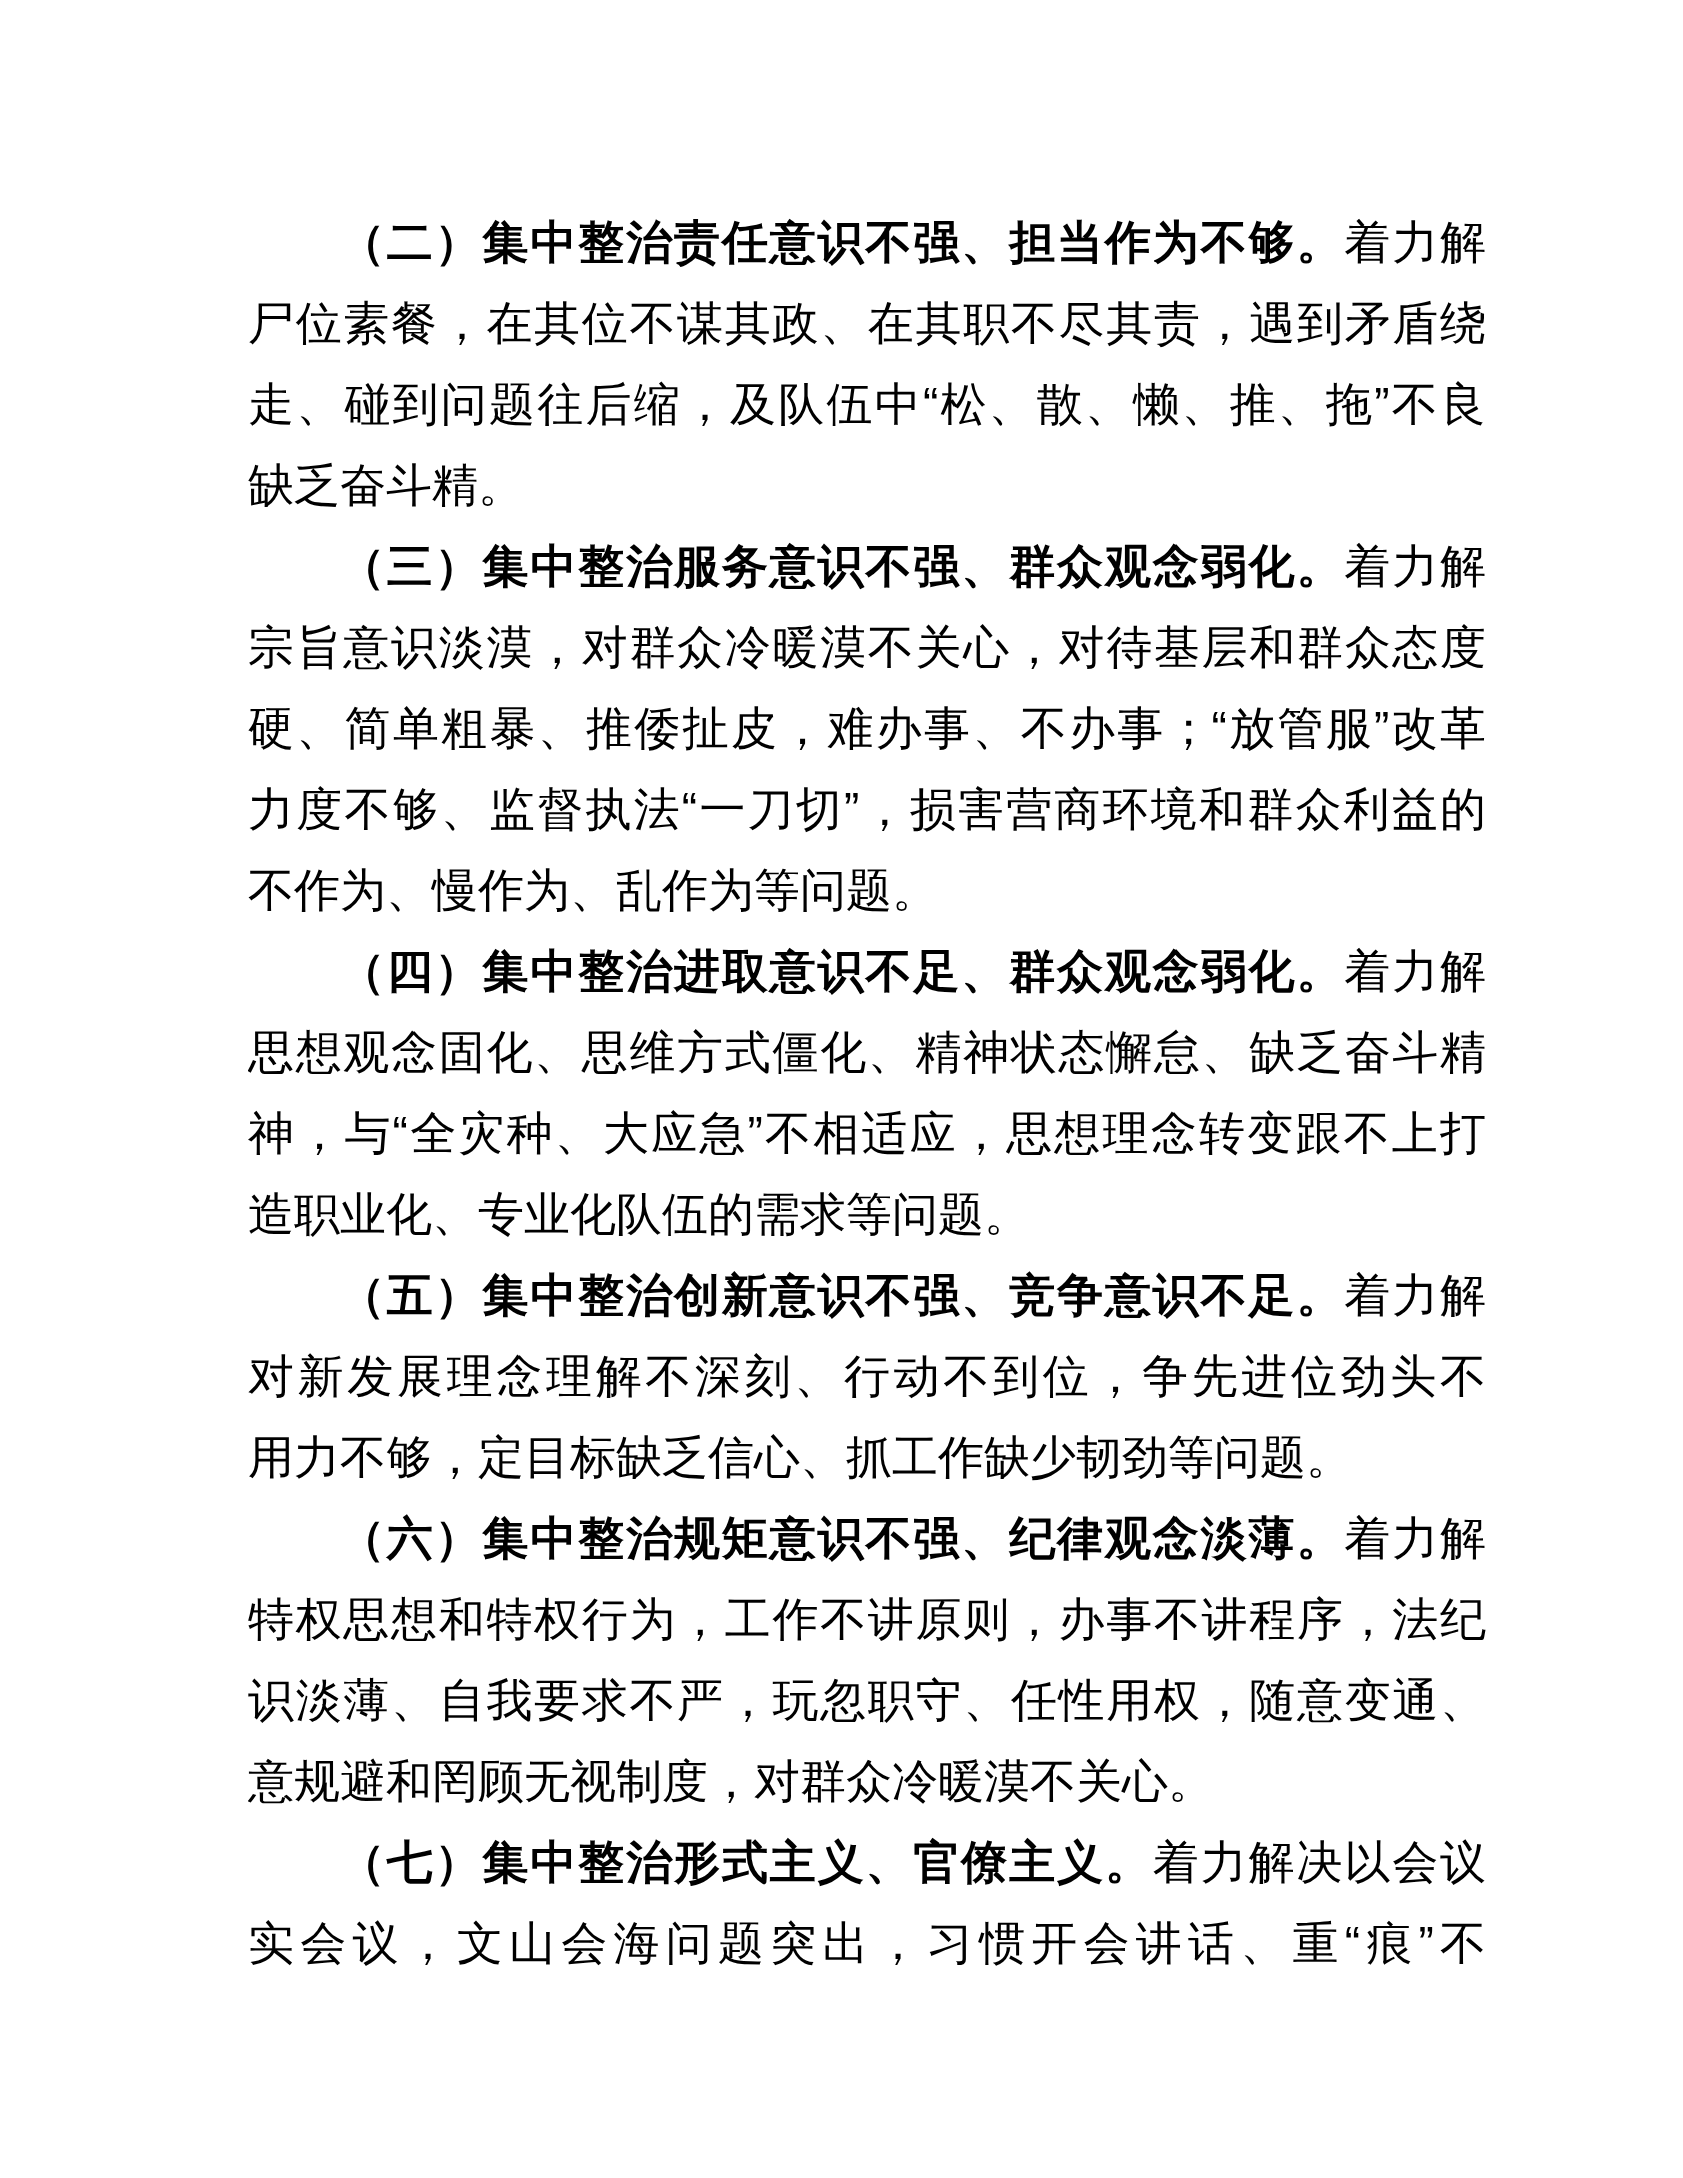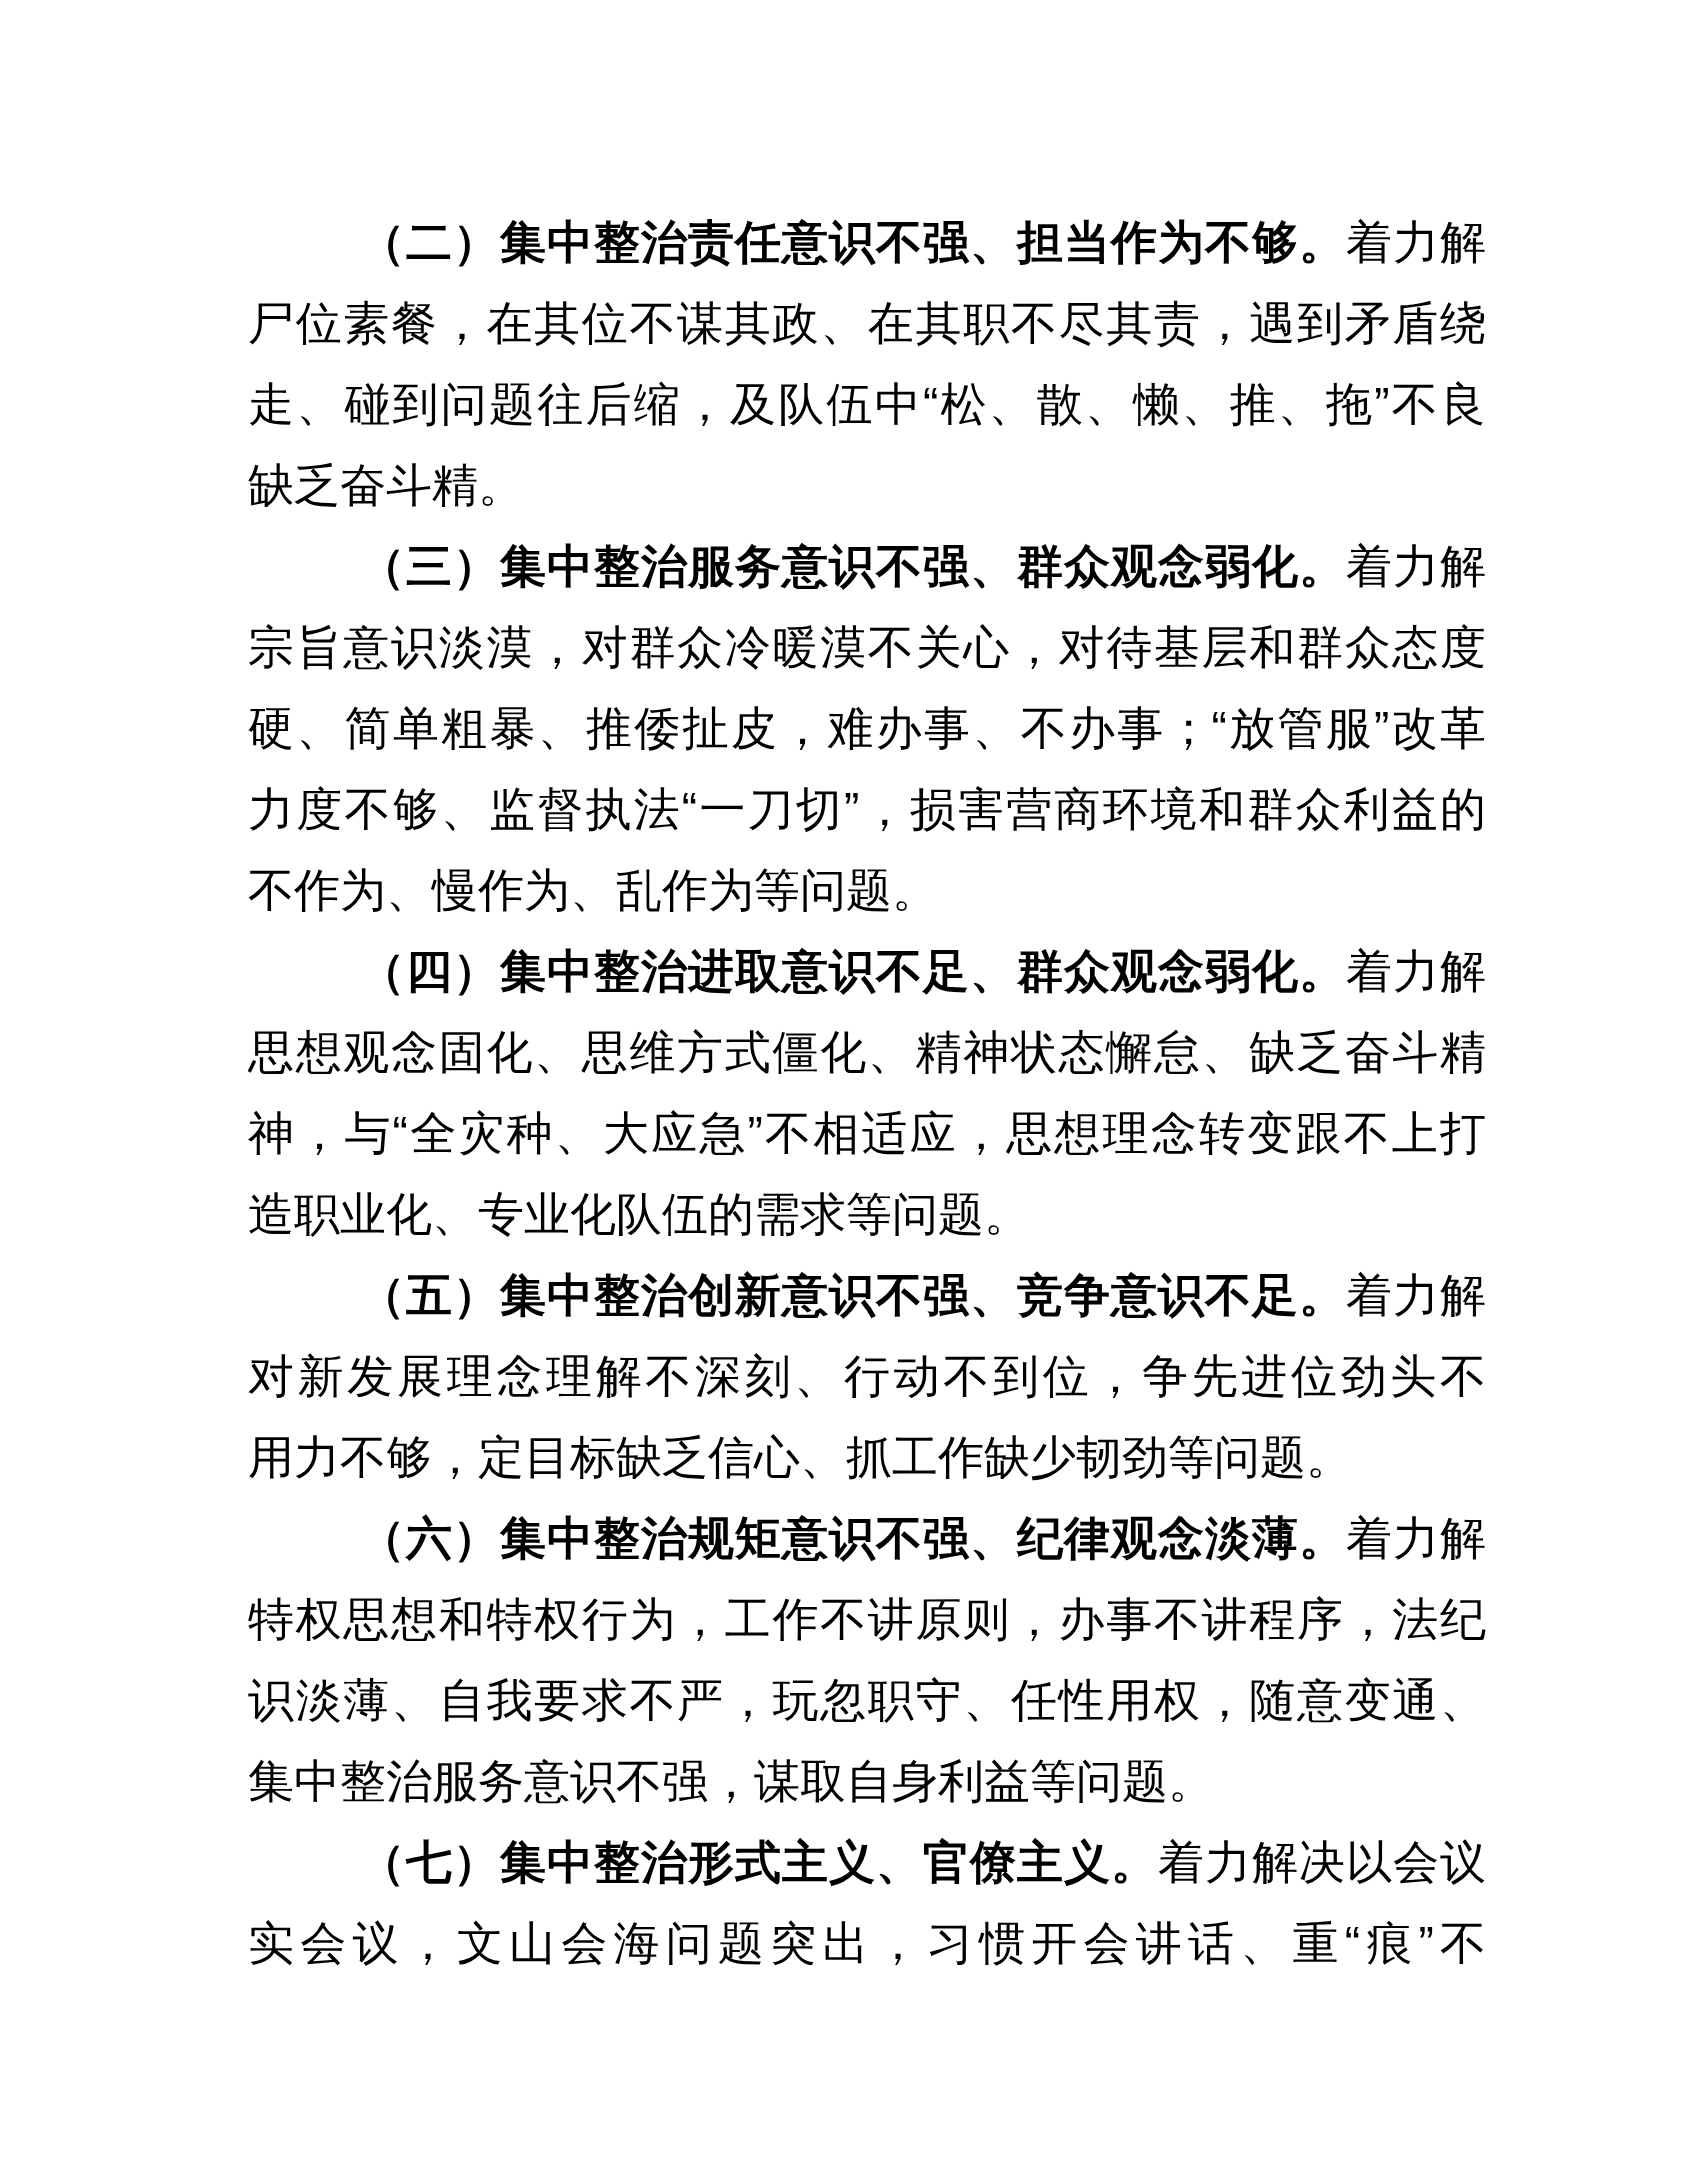--- a/index.html
+++ b/index.html
@@ -42,21 +42,20 @@
     overflow: hidden;
   }
   .line.first {
     text-indent: 91px;
   }
   .line.last {
     text-align-last: left;
   }
   .line b {
     font-weight: 700;
-    margin-left: 20px;
   }
 </style>
 </head>
 <body>
 
 <div class="page">
   <div class="text-block" id="text-block">
       <div class="para">
         <div class="line first"><b>（二）集中整治责任意识不强、担当作为不够。</b><span>着力解决</span></div>
         <div class="line"><span>尸位素餐，在其位不谋其政、在其职不尽其责，遇到矛盾绕着</span></div>
@@ -78,21 +77,21 @@
       </div>
       <div class="para">
         <div class="line first"><b>（五）集中整治创新意识不强、竞争意识不足。</b><span>着力解决</span></div>
         <div class="line"><span>对新发展理念理解不深刻、行动不到位，争先进位劲头不足、</span></div>
         <div class="line last"><span>用力不够，定目标缺乏信心、抓工作缺少韧劲等问题。</span></div>
       </div>
       <div class="para">
         <div class="line first"><b>（六）集中整治规矩意识不强、纪律观念淡薄。</b><span>着力解决</span></div>
         <div class="line"><span>特权思想和特权行为，工作不讲原则，办事不讲程序，法纪意</span></div>
         <div class="line"><span>识淡薄、自我要求不严，玩忽职守、任性用权，随意变通、恶</span></div>
-        <div class="line last"><span>集中整治服务意识不强，谋取自身利益等问题。</span></div>
+        <div class="line last"><span>意规避和罔顾无视制度，对群众冷暖漠不关心。</span></div>
       </div>
       <div class="para">
         <div class="line first"><b>（七）集中整治形式主义、官僚主义。</b><span>着力解决以会议落</span></div>
         <div class="line"><span>实会议，文山会海问题突出，习惯开会讲话、重“痕”不</span></div>
       </div>
     </div>
 </div>
 
 
 </body></html>

